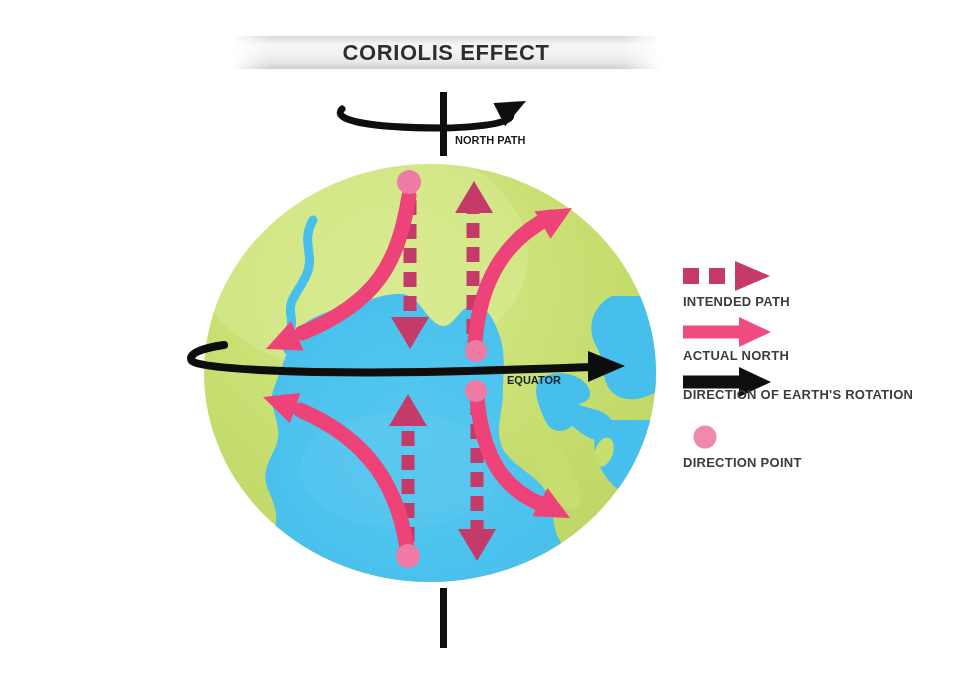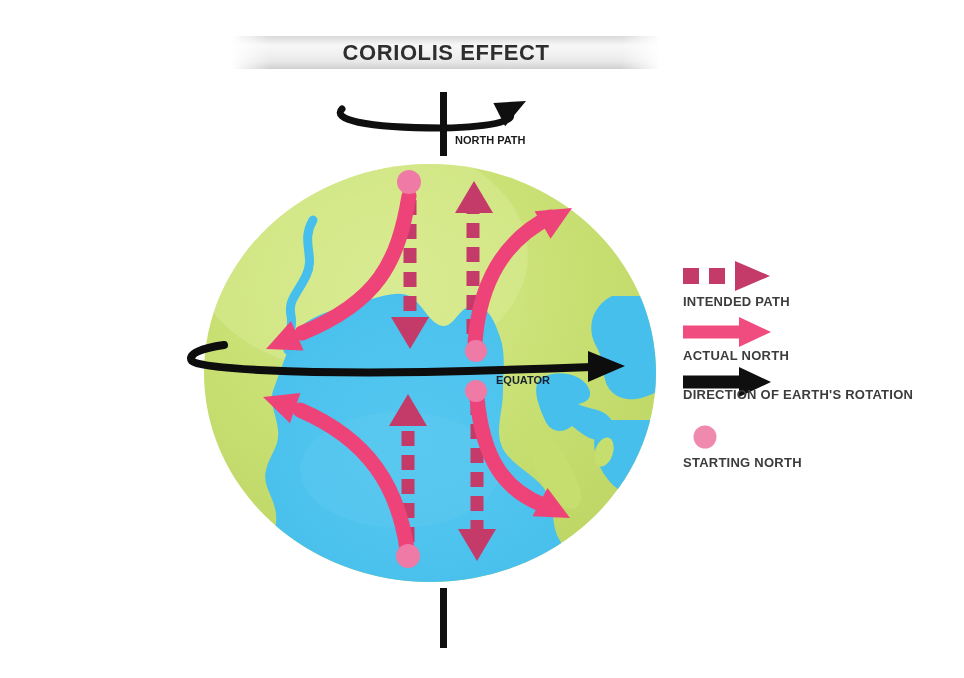--- a/index.html
+++ b/index.html
@@ -17,21 +17,21 @@
     background:linear-gradient(90deg,#ffffff 0%,rgba(255,255,255,0) 9%,rgba(255,255,255,0) 91%,#ffffff 100%);
   }
   #banner .title{
     position:absolute;inset:0;text-align:center;line-height:33px;
     font-size:22px;font-weight:600;letter-spacing:.6px;color:#2e2e2e;
   }
   
   .dlabel{position:absolute;color:#1b1b1b;font-weight:600;font-size:11px;line-height:15px;}
   #lbl-rotation{left:355px;top:83px;width:108px;text-align:center;white-space:pre-line;}
   #lbl-northpole{left:455px;top:133px;}
-  #lbl-equator{left:496px;top:373px;width:76px;text-align:left;font-weight:700;color:#17202d;}
+  #lbl-equator{left:496px;top:373px;width:76px;text-align:center;font-weight:700;color:#17202d;}
   
   .leg-icon{position:absolute;left:683px;}
   .leg-label{
     position:absolute;left:683px;font-size:13px;font-weight:700;
     letter-spacing:.25px;color:#3c3c3c;white-space:nowrap;
   }
   svg{display:block;}
 </style>
 </head>
 <body>
@@ -192,16 +192,16 @@
 
     <svg class="leg-icon" style="top:367px" width="88" height="30" viewBox="0 0 88 30">
       <rect x="0" y="8.5" width="56" height="13" fill="#0f0f0f"></rect>
       <polygon points="56,0 88,15 56,30" fill="#0f0f0f"></polygon>
     </svg>
     <div class="leg-label" style="top:387px">DIRECTION OF EARTH'S ROTATION</div>
 
     <svg class="leg-icon" style="top:425px;left:693px" width="24" height="24" viewBox="0 0 24 24">
       <circle cx="12" cy="12" r="11.5" fill="#f089ae"></circle>
     </svg>
-    <div class="leg-label" style="top:455px">STARTING NORTH</div>
+    <div class="leg-label" style="top:455px">DIRECTION POINT</div>
   </div>
 
 </div>
 
 </body></html>

